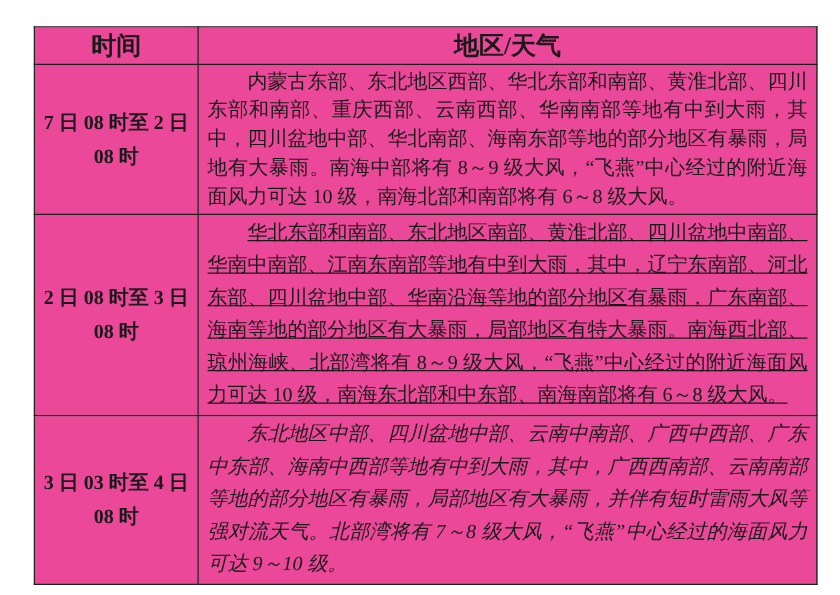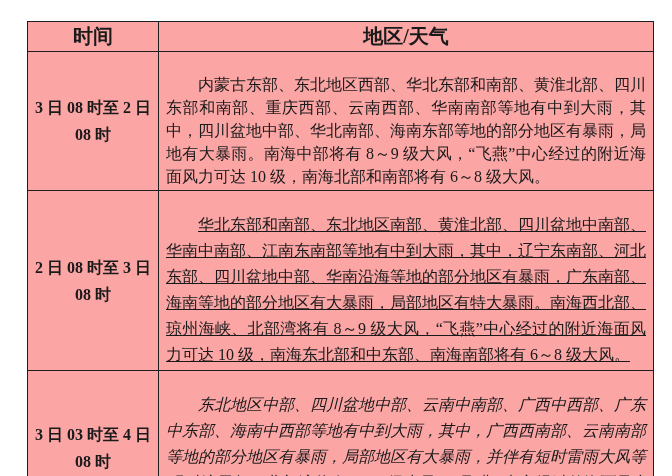--- a/index.html
+++ b/index.html
@@ -17,21 +17,21 @@
     left: 27px;
     top: 21px;
     width: 626px;
     border-collapse: collapse;
     table-layout: fixed;
     background: #ffffff;
   }
   .forecast-table td, .forecast-table th {
     border: 1px solid #1f1f1f;
     vertical-align: middle;
-    background: #fca5a5;
+    background: #ec4899;
   }
   col.time-col   { width: 131px; }
   col.region-col { width: 495px; }
 
   .header-row th {
     height: 25px;
     font-size: 20px;
     font-weight: bold;
     text-align: center;
     padding: 1px 0;
@@ -45,21 +45,20 @@
   }
   .content-cell {
     vertical-align: top;
     padding: 2px 7px 2px 7px;
     font-size: 16px;
     text-align: justify;
   }
   .content-text {
     text-indent: 2em;
     word-break: break-all;
-    margin-top: 19px;
   }
   .row-1 { height: 116px; }
   .row-2 { height: 158px; }
   .row-3 { height: 132px; }
   .row-1 .content-text { line-height: 23px; }
   .row-2 .content-text { line-height: 26px; text-decoration: underline; }
   .row-3 .content-text { line-height: 26px; font-style: italic; }
 </style>
 </head>
 <body>
@@ -70,21 +69,21 @@
     <col class="region-col">
   </colgroup>
   <tbody>
     <tr class="header-row">
       <th>时间</th>
       <th>地区/天气</th>
     </tr>
 
     <tr class="row-1">
       <td class="time-cell">
-        <div>3 日 08 时至 2 日</div>
+        <div>7 日 08 时至 2 日</div>
         <div>08 时</div>
       </td>
       <td class="content-cell">
         <div class="content-text">内蒙古东部、东北地区西部、华北东部和南部、黄淮北部、四川东部和南部、重庆西部、云南西部、华南南部等地有中到大雨，其中，四川盆地中部、华北南部、海南东部等地的部分地区有暴雨，局地有大暴雨。南海中部将有 8～9 级大风，“飞燕”中心经过的附近海面风力可达 10 级，南海北部和南部将有 6～8 级大风。</div>
       </td>
     </tr>
 
     <tr class="row-2">
       <td class="time-cell">
         <div>2 日 08 时至 3 日</div>

